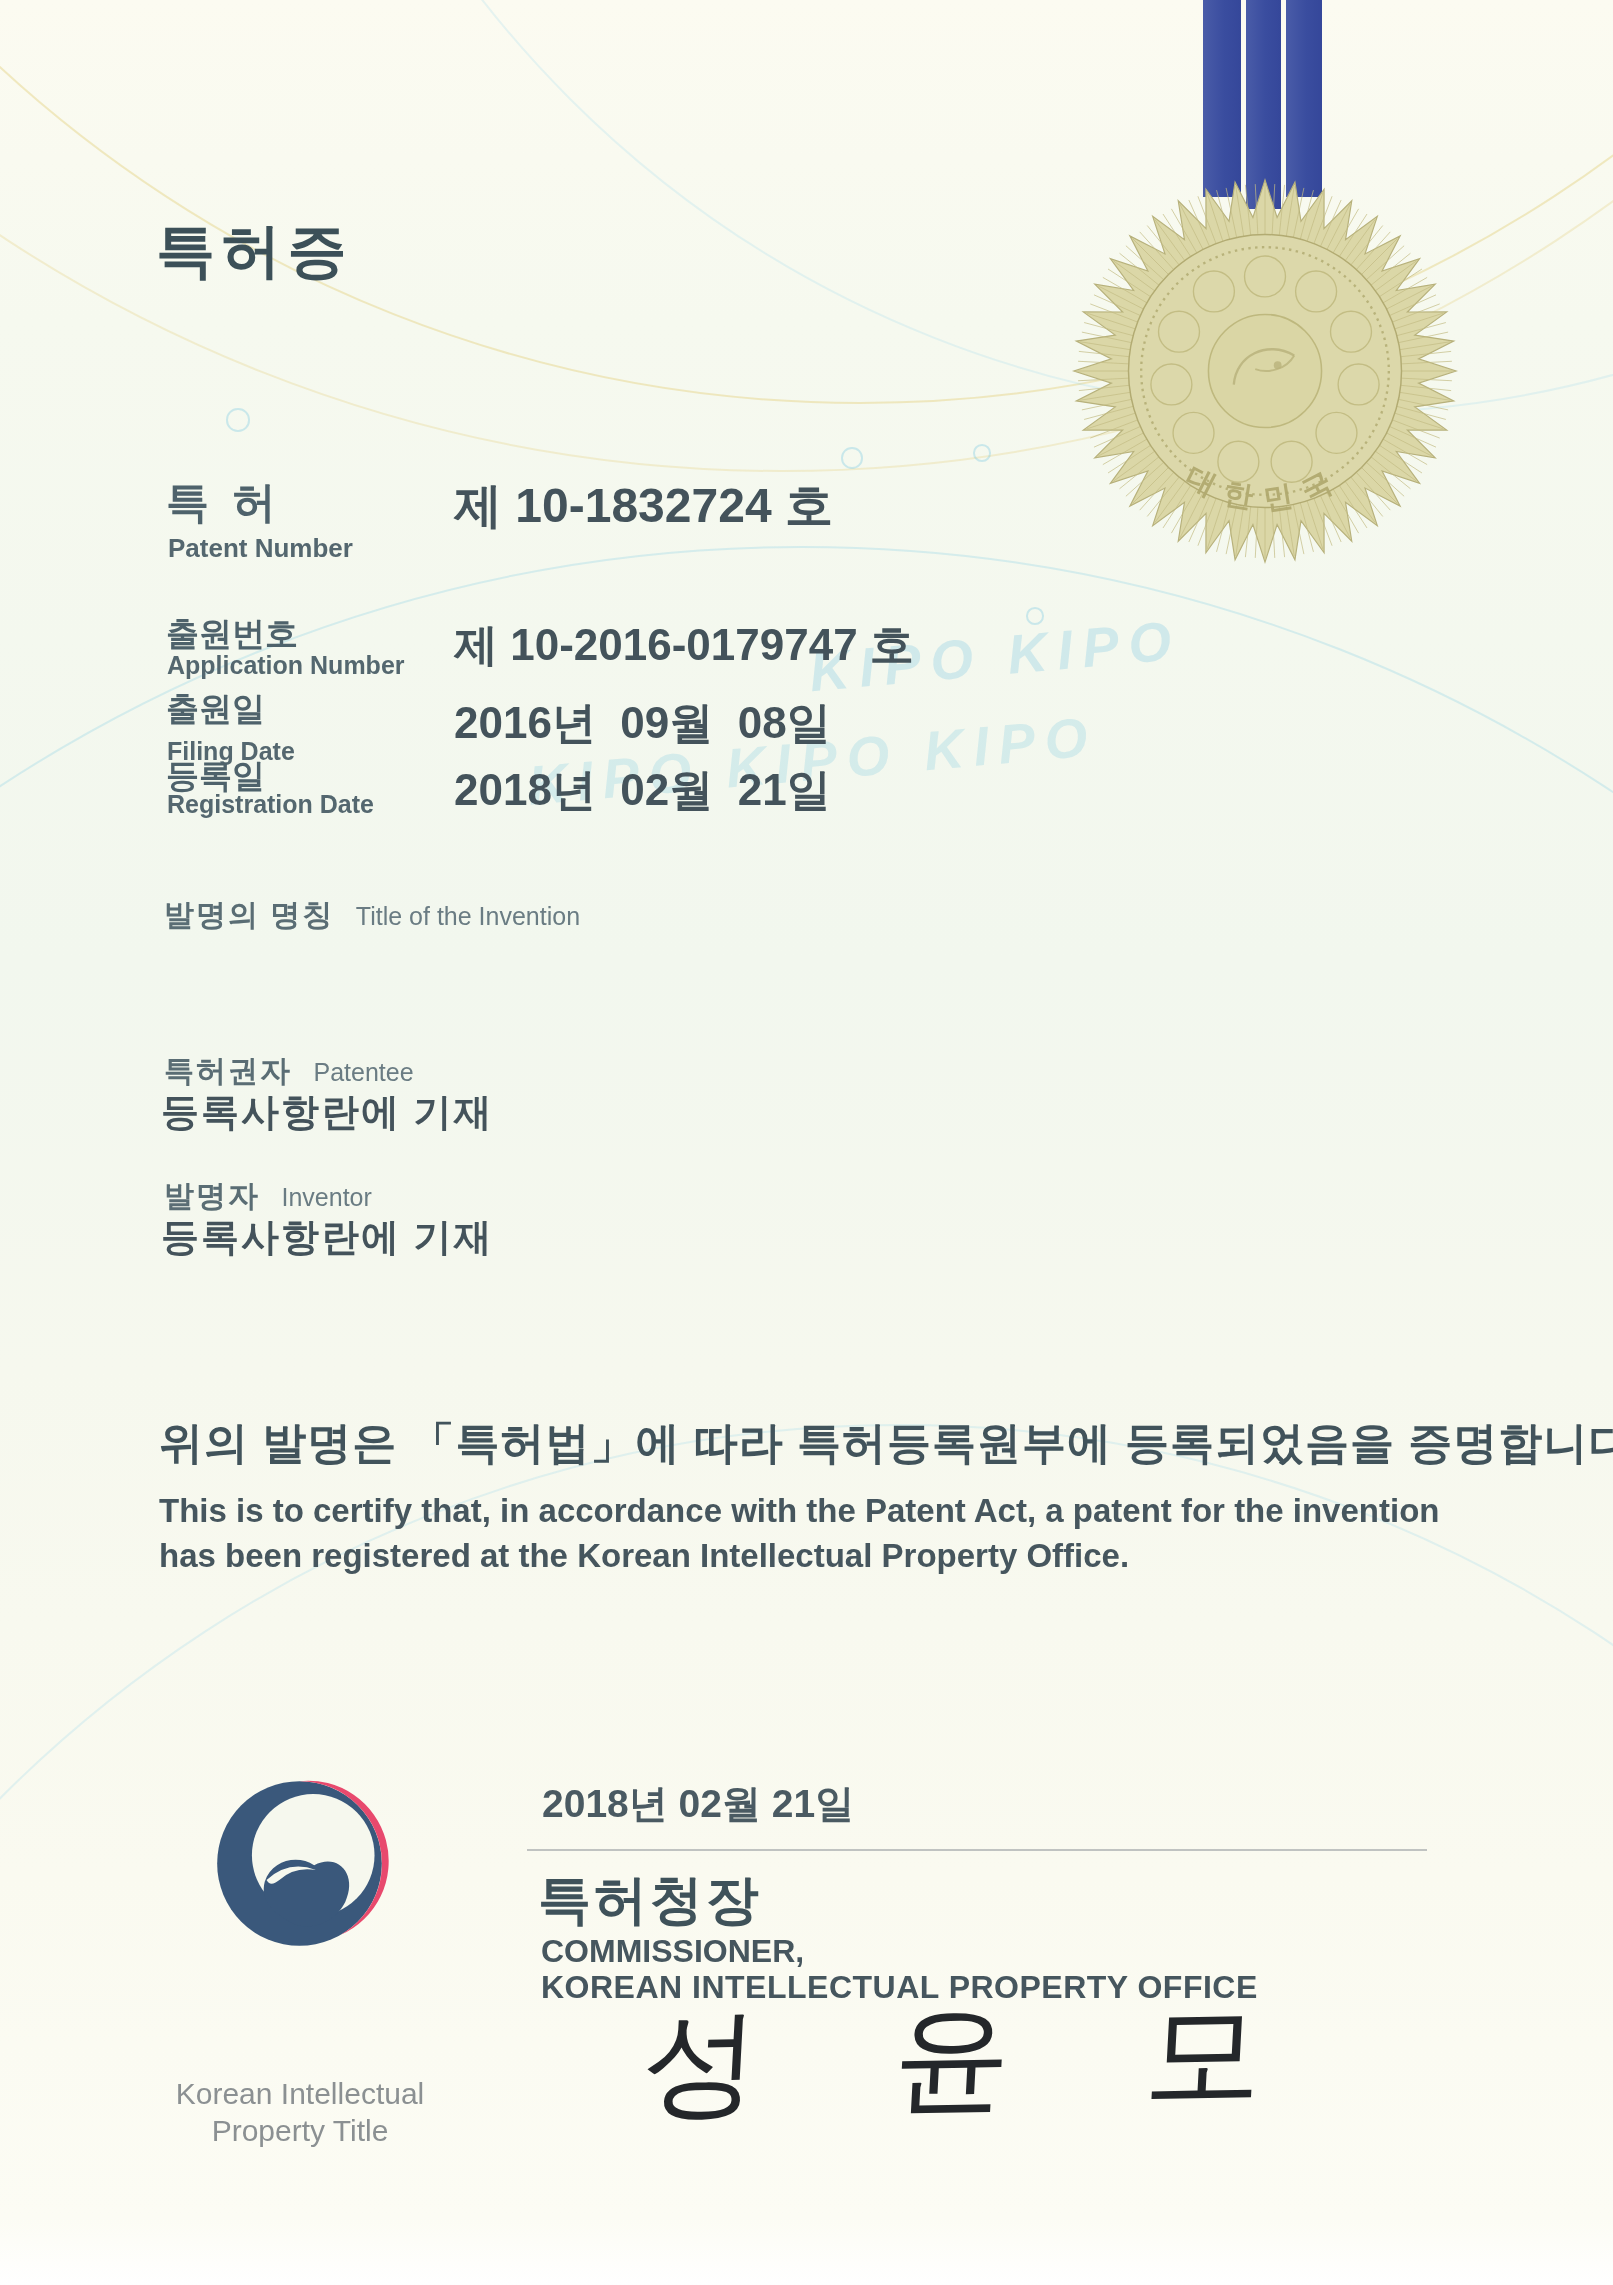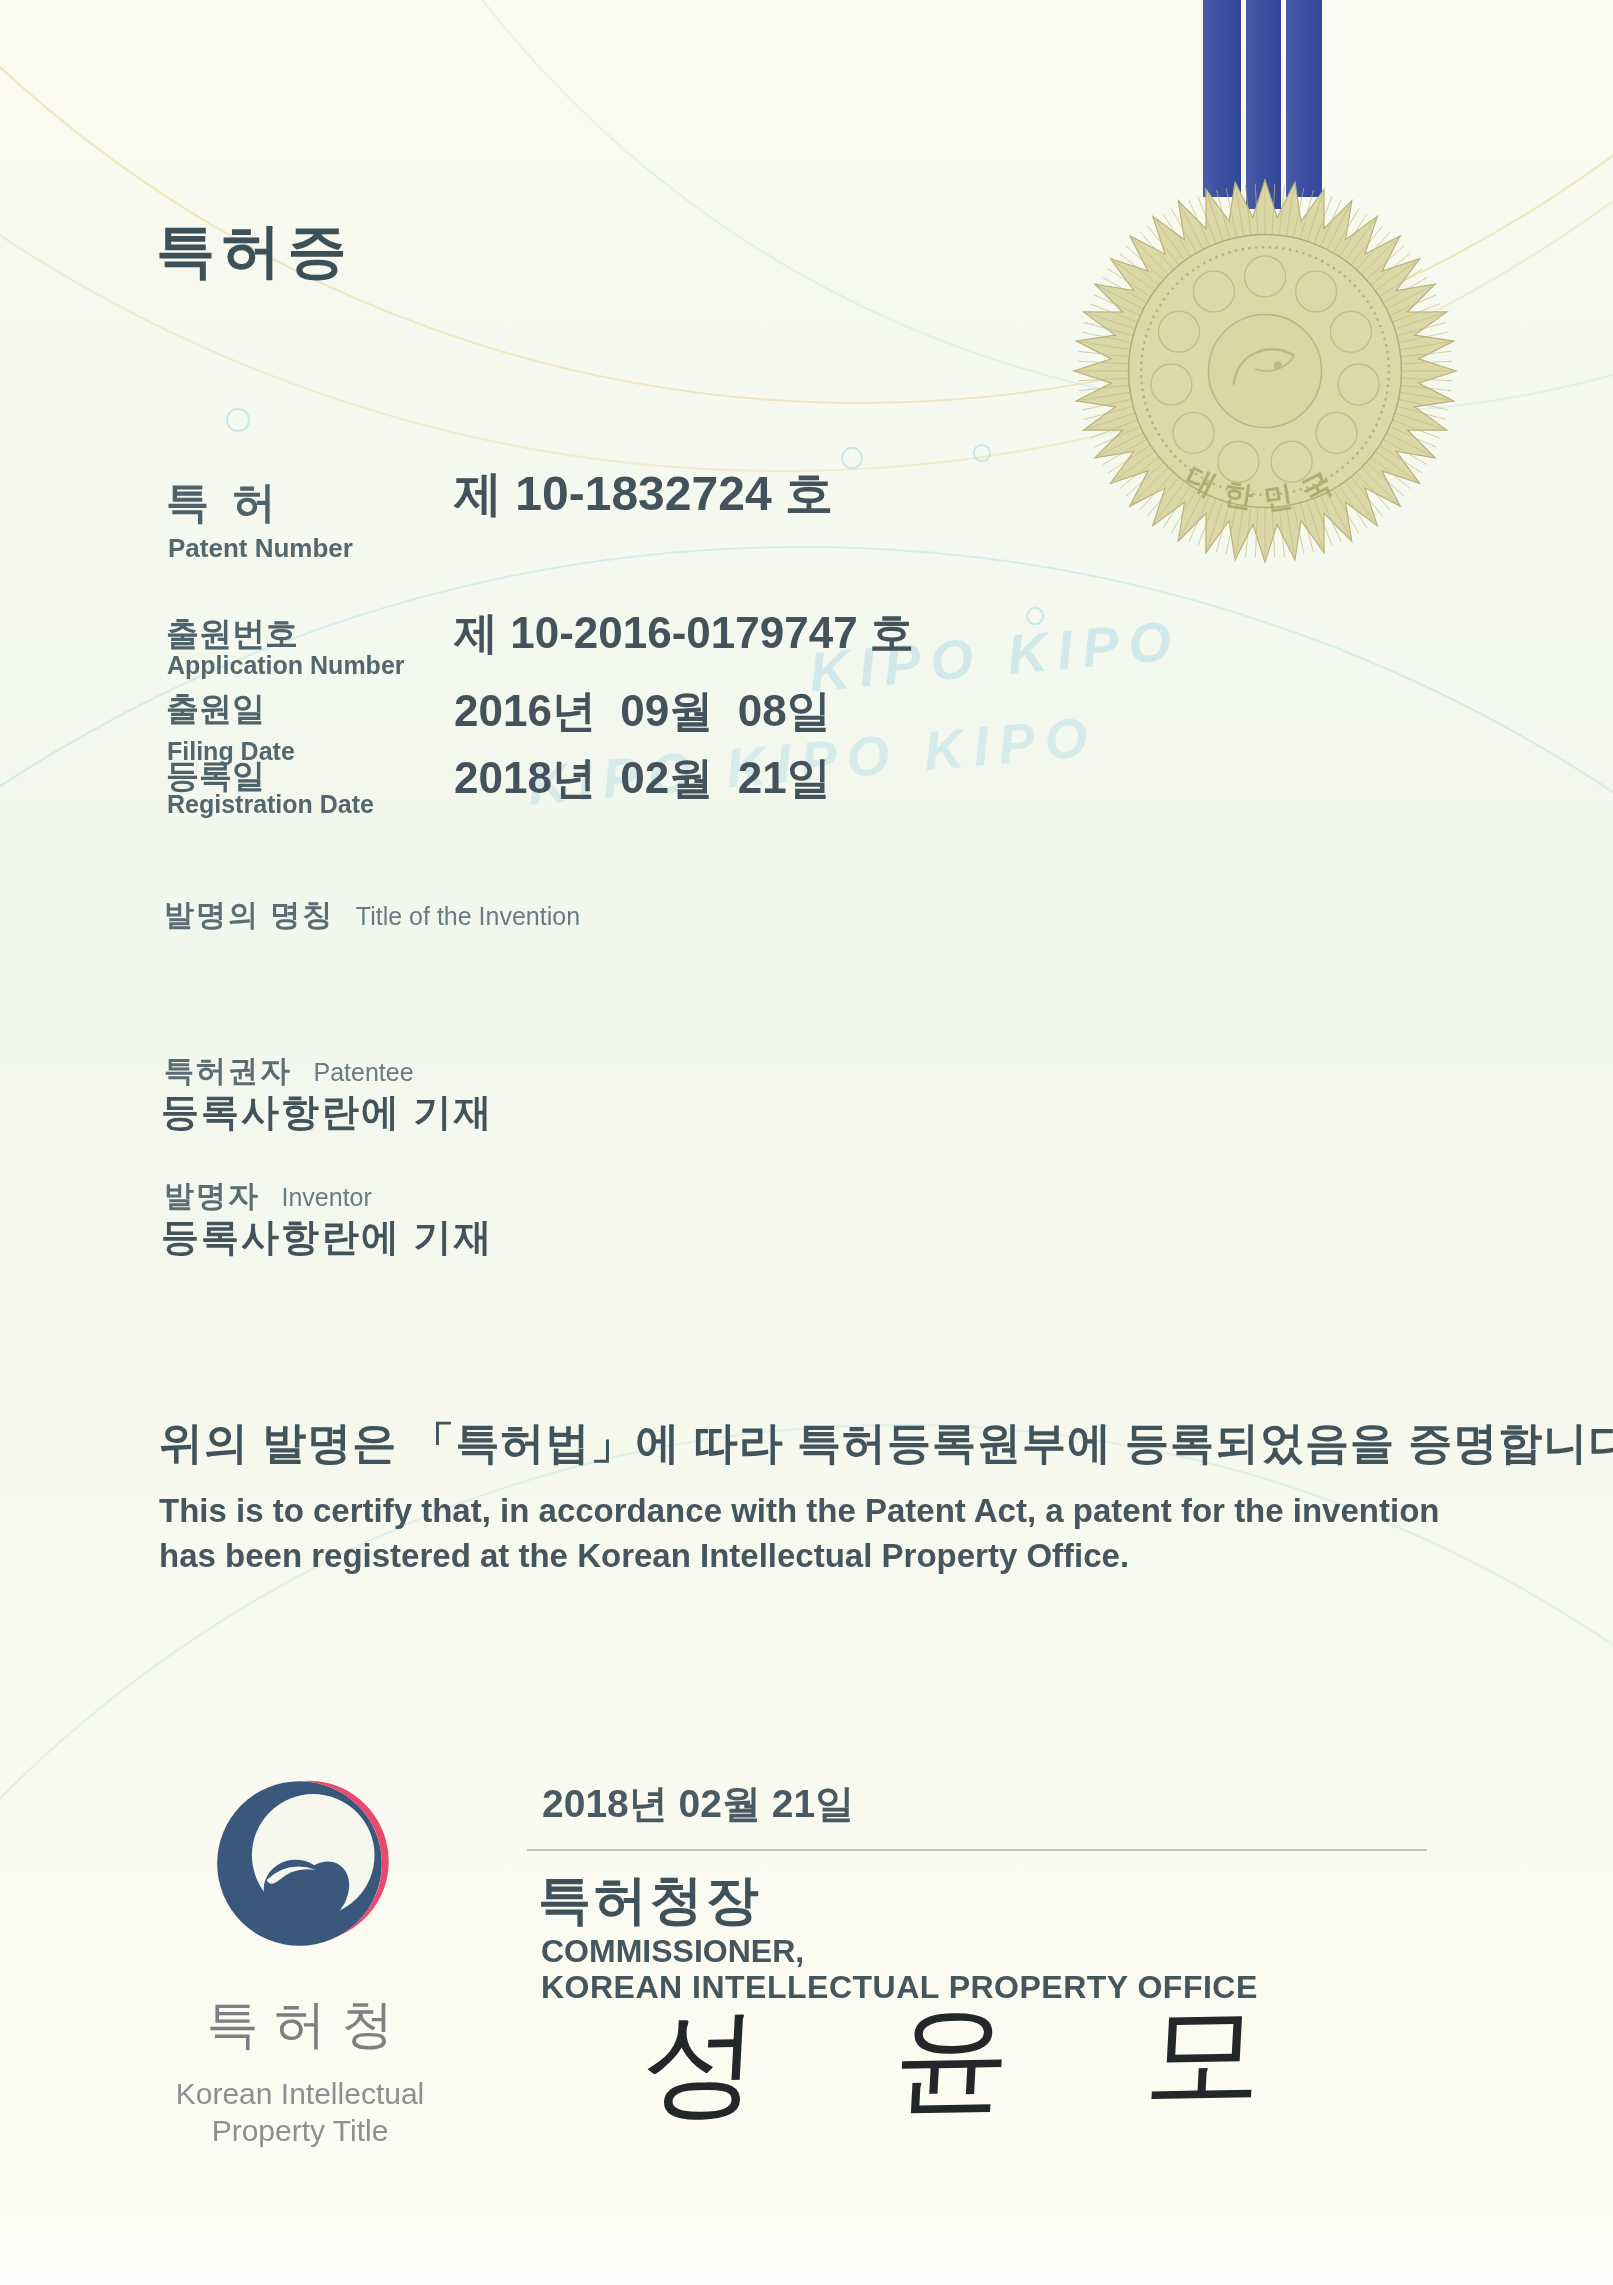--- a/index.html
+++ b/index.html
@@ -26,21 +26,21 @@
   .s1{left:1203px;width:38px;height:197px;}
   .s2{left:1246px;width:35px;height:209px;}
   .s3{left:1286px;width:36px;height:197px;}
   #medal-svg{position:absolute;left:1070px;top:176px;width:390px;height:390px;}
   
   .title-ko{left:156px;top:212px;font-size:59px;font-weight:700;letter-spacing:6.8px;color:#3c5058;}
   .title-en{left:159px;top:304px;font-size:33px;font-weight:700;letter-spacing:0.5px;color:#3e525a;}
   
   .flabel{font-weight:700;color:#4e626b;}
   .fsub{font-weight:600;color:#54676f;}
-  .fvalue{font-weight:700;color:#44535b;white-space:pre;}
+  .fvalue{font-weight:700;color:#44535b;white-space:pre;margin-top:12px;}
   .lbl-patent{left:166px;top:474px;font-size:43px;letter-spacing:5.9px;}
   .sub-patent{left:168px;top:533px;font-size:26px;}
   .val-patent{left:454px;top:462px;font-size:48px;}
   .lbl-app{left:166px;top:612px;font-size:33px;}
   .sub-app{left:167px;top:651px;font-size:25px;}
   .val-app{left:454px;top:604px;font-size:44px;}
   .lbl-filing{left:166px;top:687px;font-size:33px;}
   .sub-filing{left:167px;top:723px;font-size:25px;margin-top:14px;}
   .val-filing{left:454px;top:682px;font-size:44px;}
   .lbl-reg{left:166px;top:754px;font-size:33px;}
@@ -294,18 +294,17 @@
   <div class="abs comm-en2">KOREAN INTELLECTUAL PROPERTY OFFICE</div>
   <div class="abs signature">성 윤 모</div>
 
   <svg id="kipo-logo-svg" viewBox="0 0 200 200">
     <circle cx="100" cy="100" r="90" fill="#3a587b"></circle>
     <circle cx="115" cy="91" r="67" fill="#f6f8ee"></circle>
     <path d="M 100,10 A 90,90 0 0 1 145,178 A 88,88 0 0 0 100,10 Z" fill="#e8496d"></path>
     <path d="M 62,120 C 70,96 98,90 116,102 C 142,88 164,112 150,142 C 138,166 108,176 88,163 C 70,152 57,140 62,120 Z" fill="#3a587b"></path>
     <path d="M 64,118 Q 88,96 118,107 Q 94,103 78,118 Q 68,126 64,118 Z" fill="#f6f8ee"></path>
   </svg>
-  <div class="abs logo-ko">특허청</div>
   <div class="abs logo-en1">Korean Intellectual</div>
   <div class="abs logo-en2">Property Title</div>
 
 </div>
 
 
 </body></html>

